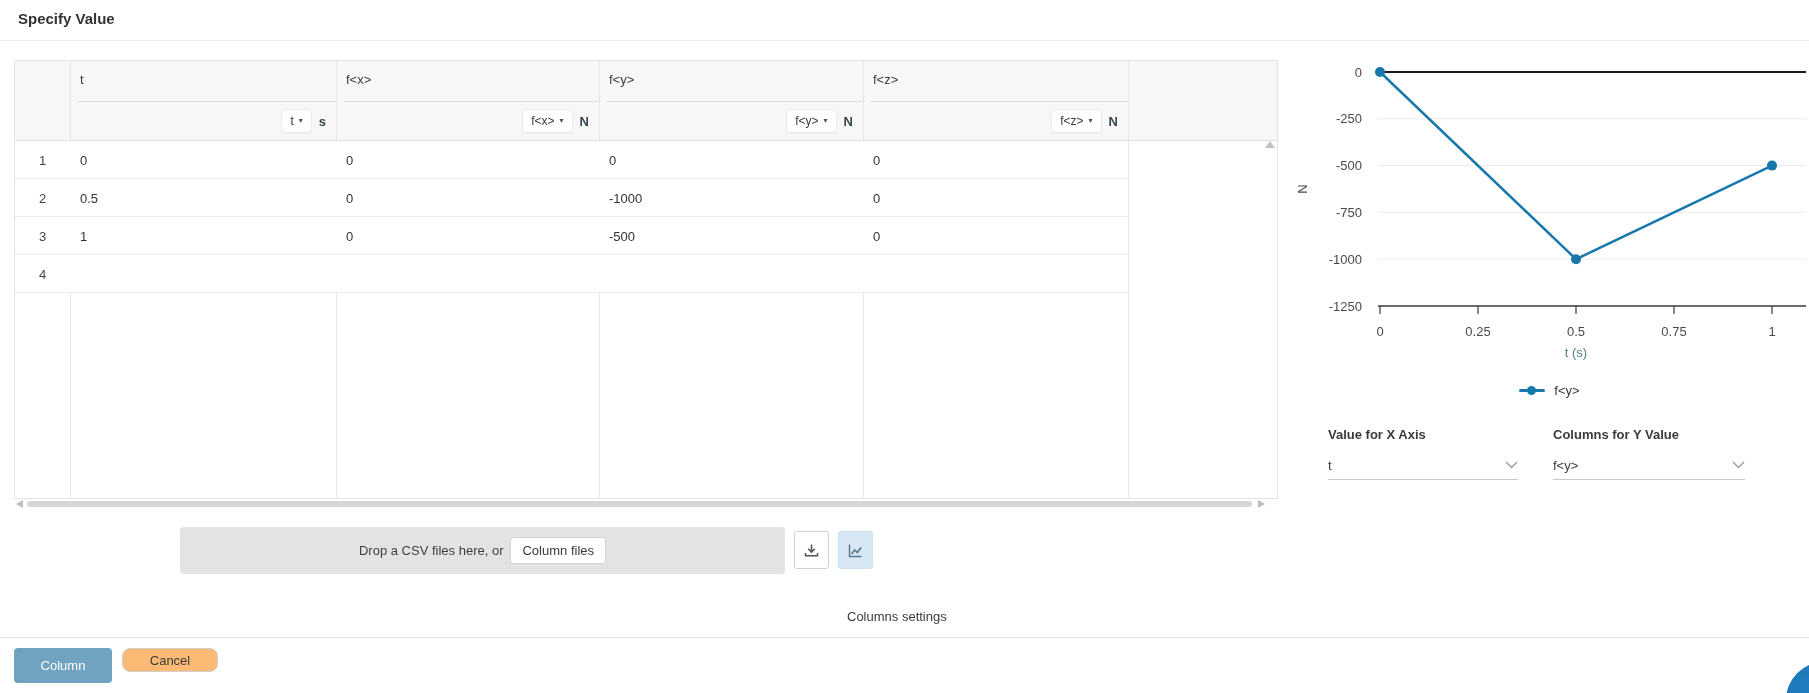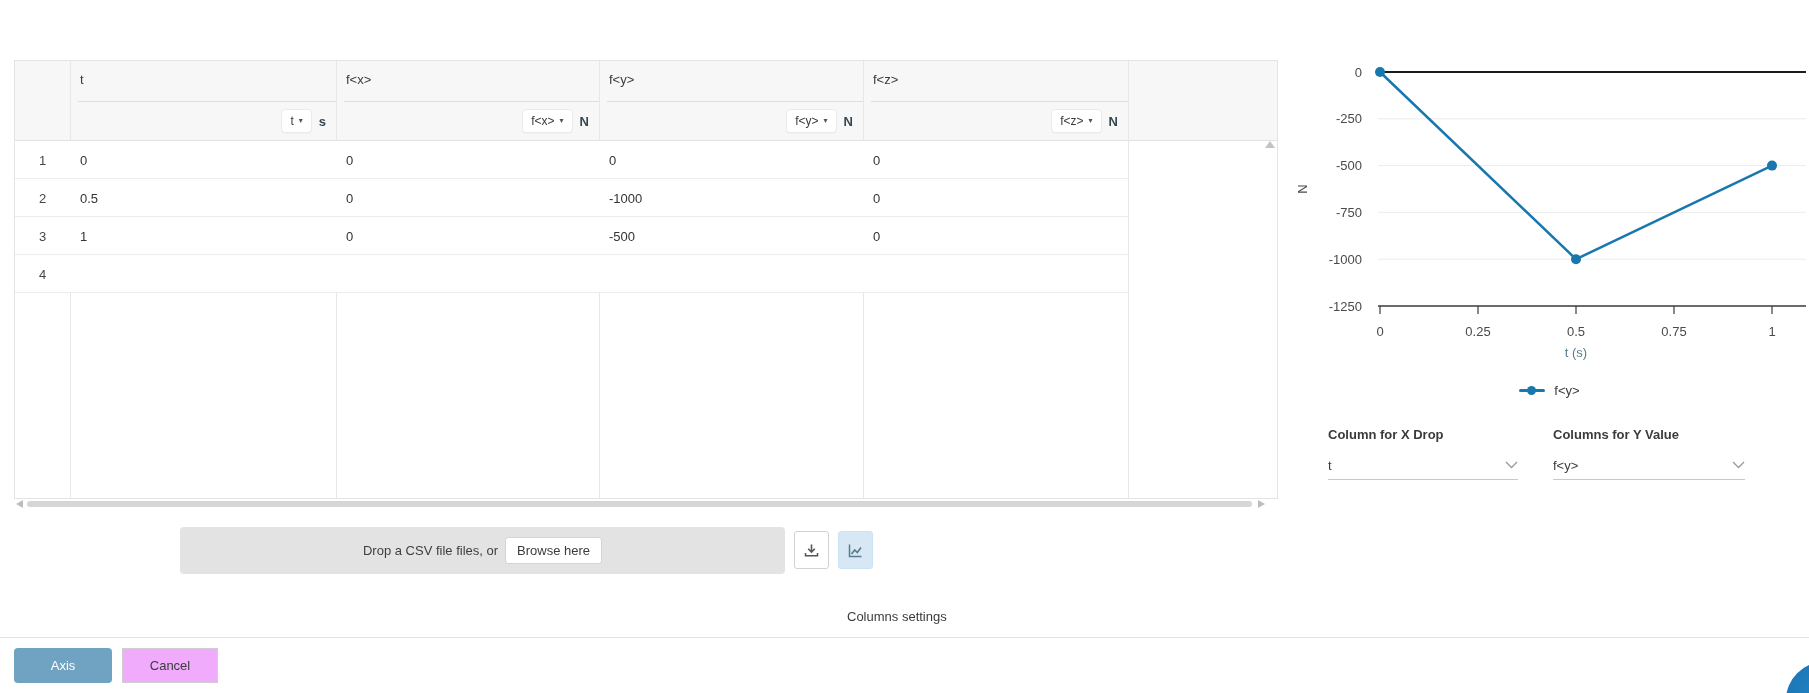--- a/index.html
+++ b/index.html
@@ -37,41 +37,44 @@
   .dropzone { position:absolute; left:180px; top:527px; width:605px; height:47px; background:#e3e3e3; border-radius:4px; display:flex; align-items:center; justify-content:center; gap:7px; }
   .dropzone-text { font-size:13px; color:#3f3f3f; }
   .browse-btn { background:#fff; border:1px solid #d4d4d4; border-radius:3px; padding:5px 11px; font-size:13px; color:#3b3b3b; font-family:inherit; cursor:pointer; }
   .tool-btn { position:absolute; top:531px; width:35px; height:38px; border-radius:3px; background:#fff; border:1px solid #d2d2d2; display:flex; align-items:center; justify-content:center; cursor:pointer; }
   .tool-btn.active { background:#d7e8f4; border-color:#cbe2f2; }
   .adv-link { position:absolute; left:847px; top:609px; font-size:13px; color:#3b3b3b; cursor:pointer; }
 
   
   .footer-sep { position:absolute; left:0; top:637px; width:1809px; height:1px; background:#e3e3e3; }
   .apply-btn { position:absolute; left:14px; top:648px; width:98px; height:35px; background:#6fa3c1; color:#fff; border:none; border-radius:4px; font-size:13px; font-family:inherit; cursor:pointer; }
-  .cancel-btn { position:absolute; left:122px; top:648px; width:96px; height:35px; background:#f0abfc; color:#3b3b3b; border:1px solid #cfcfcf; border-radius:0; font-size:13px; font-family:inherit; cursor:pointer; }
+  .cancel-btn { position:absolute; left:122px; top:648px; width:96px; height:24px; background:#fdba74; color:#3b3b3b; border:1px solid #cfcfcf; border-radius:8px; font-size:13px; font-family:inherit; cursor:pointer; }
 
   
   .chart-svg { position:absolute; left:1290px; top:55px; }
   .legend { position:absolute; left:1290px; top:383px; width:519px; display:flex; align-items:center; justify-content:center; gap:9px; }
   .lg-line { position:relative; width:26px; height:3px; border-radius:2px; }
   .lg-dot { position:absolute; left:8px; top:-3px; width:9px; height:9px; border-radius:50%; }
   .legend-label { font-size:13px; color:#3b3b3b; }
 
   .axis-sel { position:absolute; top:427px; }
   .axis-sel .sel-label { font-size:13px; font-weight:bold; color:#3b3b3b; }
   .sel-box { display:flex; align-items:center; justify-content:space-between; margin-top:9px; height:29px; border-bottom:1px solid #c9c9c9; cursor:pointer; }
   .sel-value { font-size:13px; color:#3b3b3b; }
 
   .help-bubble { position:absolute; left:1786px; top:662px; width:76px; height:76px; border-radius:50%; background:radial-gradient(circle at 35% 35%, #2080c0, #176aa8); cursor:pointer; box-shadow:0 0 0 3px rgba(255,255,255,0.6); }
 </style>
 </head>
 <body>
 
 <div id="root">
 
+  <div class="dlg-header">
+    <div class="dlg-title">Specify Value</div>
+  </div>
 
   <div class="viewport">
     <div class="hband"></div>
 
     <div class="vline" style="left:55px"></div>
     <div class="vline" style="left:321px"></div>
     <div class="vline" style="left:584px"></div>
     <div class="vline" style="left:848px"></div>
     <div class="vline" style="left:1113px"></div>
 
@@ -144,22 +147,22 @@
     </div>
   </div>
 
   <div class="tri tri-up" style="left:1265px;top:141px"></div>
 
   <div class="tri tri-left" style="left:16px;top:500px"></div>
   <div class="hthumb"></div>
   <div class="tri tri-right" style="left:1258px;top:500px"></div>
 
   <div class="dropzone">
-    <span class="dropzone-text">Drop a CSV file files, or</span>
-    <button class="browse-btn">Browse here</button>
+    <span class="dropzone-text">Drop a CSV files here, or</span>
+    <button class="browse-btn">Column files</button>
   </div>
 
   <button class="tool-btn" style="left:794px">
     <svg width="17" height="17" viewBox="0 0 17 17">
       <path d="M8.5 2.5v7.2" stroke="#555" stroke-width="1.6" fill="none"></path>
       <path d="M5.2 6.8l3.3 3.3 3.3-3.3" stroke="#555" stroke-width="1.6" fill="none"></path>
       <path d="M2.5 11v2.8h12V11" stroke="#555" stroke-width="1.5" fill="none"></path>
     </svg>
   </button>
   <button class="tool-btn active" style="left:838px">
@@ -203,37 +206,37 @@
     </svg>
 
   <div class="legend">
     <span class="lg-line" style="background: rgb(24, 120, 174);">
         <span class="lg-dot" style="background: rgb(24, 120, 174);"></span>
       </span>
     <span class="legend-label">f&lt;y&gt;</span>
   </div>
 
   <div class="axis-sel" style="left:1328px;width:190px">
-    <div class="sel-label">Column for X Drop</div>
+    <div class="sel-label">Value for X Axis</div>
     <div class="sel-box">
       <span class="sel-value">t</span>
       <svg width="13" height="8" viewBox="0 0 13 8">
         <path d="M1 1l5.5 5.5L12 1" stroke="#9a9a9a" stroke-width="1.3" fill="none"></path>
       </svg>
     </div>
   </div>
   <div class="axis-sel" style="left:1553px;width:192px">
     <div class="sel-label">Columns for Y Value</div>
     <div class="sel-box">
       <span class="sel-value">f&lt;y&gt;</span>
       <svg width="13" height="8" viewBox="0 0 13 8">
         <path d="M1 1l5.5 5.5L12 1" stroke="#9a9a9a" stroke-width="1.3" fill="none"></path>
       </svg>
     </div>
   </div>
 
   <div class="footer-sep"></div>
-  <button class="apply-btn">Axis</button>
+  <button class="apply-btn">Column</button>
   <button class="cancel-btn">Cancel</button>
 
   <div class="help-bubble"></div>
 
 </div>
 
 </body></html>

